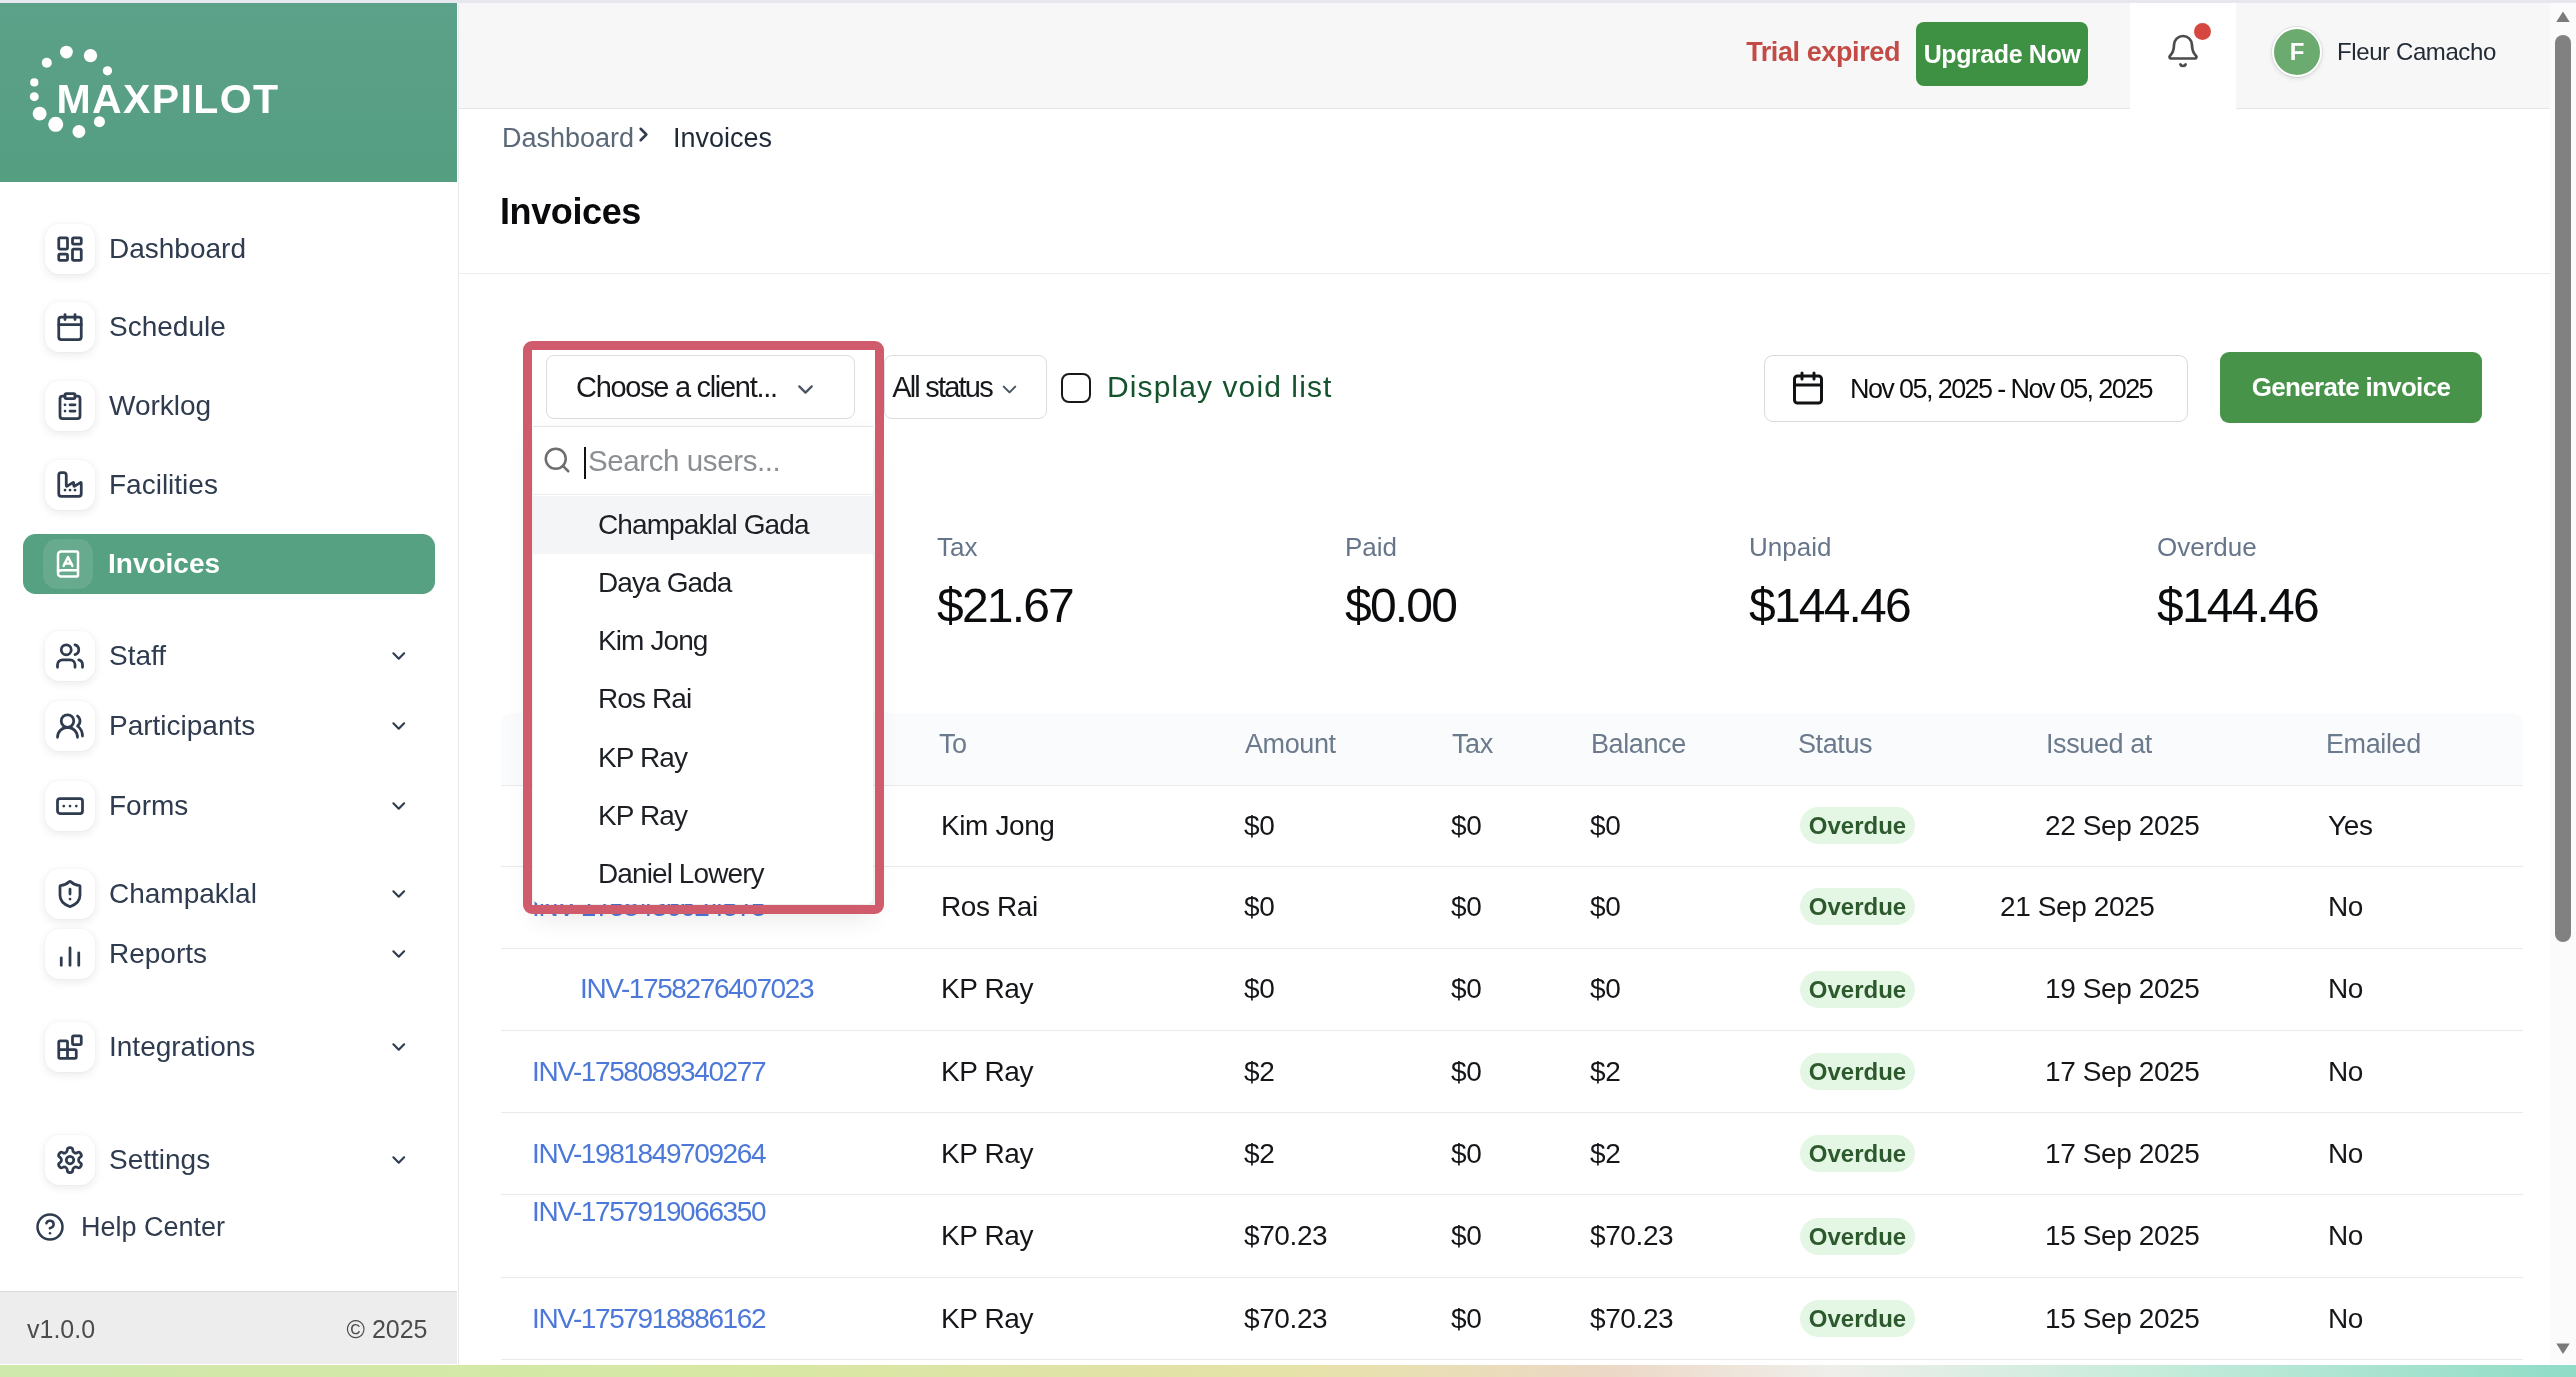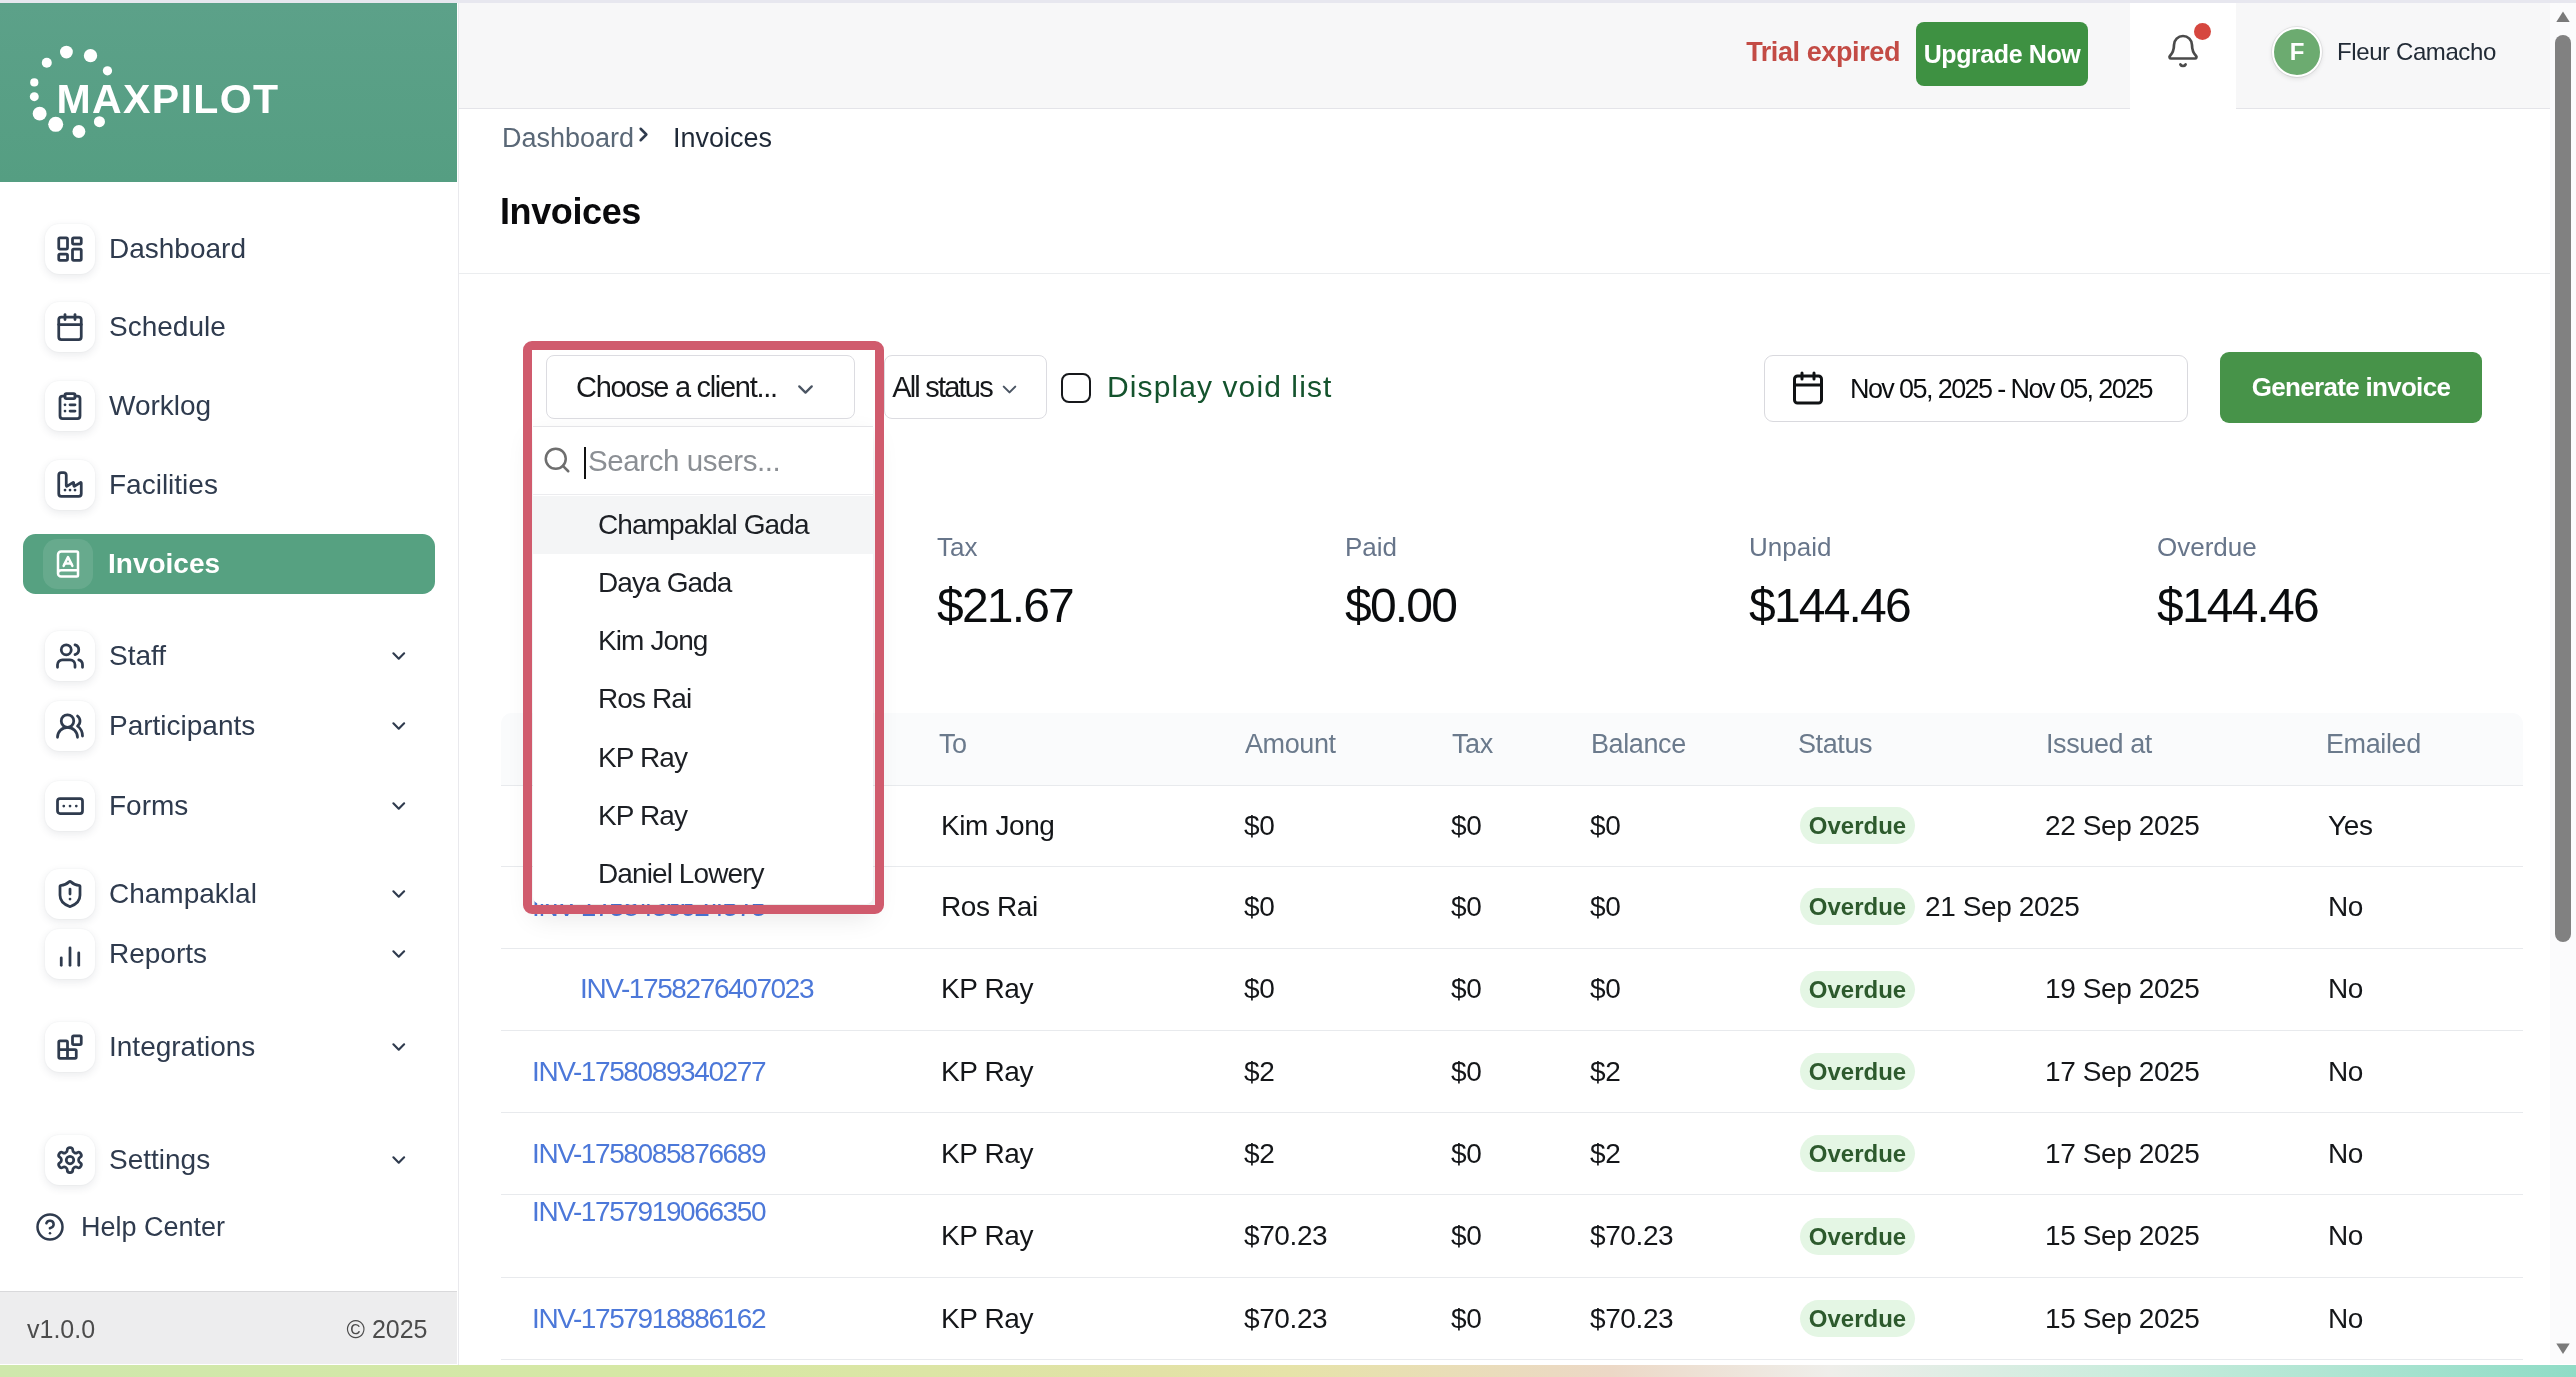--- a/index.html
+++ b/index.html
@@ -379,42 +379,42 @@
 <div class="pill" style="left:1800px; top:807px;">Overdue</div>
 <div class="td" style="left:2045px; top:810px;">22 Sep 2025</div>
 <div class="td" style="left:2328px; top:810px;">Yes</div>
 <div class="abs hl" style="top:866px"></div>
 <div class="td inv" style="left:532px; top:891px;">INV-1758436624575</div>
 <div class="td" style="left:941px; top:891px;">Ros Rai</div>
 <div class="td" style="left:1244px; top:891px;">$0</div>
 <div class="td" style="left:1451px; top:891px;">$0</div>
 <div class="td" style="left:1590px; top:891px;">$0</div>
 <div class="pill" style="left:1800px; top:888px;">Overdue</div>
-<div class="td" style="left:1925px; top:891px;">21 Sep 2025</div>
+<div class="td" style="left:2000px; top:891px;">21 Sep 2025</div>
 <div class="td" style="left:2328px; top:891px;">No</div>
 <div class="abs hl" style="top:948px"></div>
 <div class="td inv" style="left:532px; top:973px;margin-left:48px;">INV-1758276407023</div>
 <div class="td" style="left:941px; top:973px;">KP Ray</div>
 <div class="td" style="left:1244px; top:973px;">$0</div>
 <div class="td" style="left:1451px; top:973px;">$0</div>
 <div class="td" style="left:1590px; top:973px;">$0</div>
 <div class="pill" style="left:1800px; top:971px;">Overdue</div>
 <div class="td" style="left:2045px; top:973px;">19 Sep 2025</div>
 <div class="td" style="left:2328px; top:973px;">No</div>
 <div class="abs hl" style="top:1030px"></div>
 <div class="td inv" style="left:532px; top:1056px;">INV-1758089340277</div>
 <div class="td" style="left:941px; top:1056px;">KP Ray</div>
 <div class="td" style="left:1244px; top:1056px;">$2</div>
 <div class="td" style="left:1451px; top:1056px;">$0</div>
 <div class="td" style="left:1590px; top:1056px;">$2</div>
 <div class="pill" style="left:1800px; top:1053px;">Overdue</div>
 <div class="td" style="left:2045px; top:1056px;">17 Sep 2025</div>
 <div class="td" style="left:2328px; top:1056px;">No</div>
 <div class="abs hl" style="top:1112px"></div>
-<div class="td inv" style="left:532px; top:1138px;">INV-1758085876689</div>
+<div class="td inv" style="left:532px; top:1138px;">INV-1981849709264</div>
 <div class="td" style="left:941px; top:1138px;">KP Ray</div>
 <div class="td" style="left:1244px; top:1138px;">$2</div>
 <div class="td" style="left:1451px; top:1138px;">$0</div>
 <div class="td" style="left:1590px; top:1138px;">$2</div>
 <div class="pill" style="left:1800px; top:1135px;">Overdue</div>
 <div class="td" style="left:2045px; top:1138px;">17 Sep 2025</div>
 <div class="td" style="left:2328px; top:1138px;">No</div>
 <div class="abs hl" style="top:1194px"></div>
 <div class="td inv" style="left:532px; top:1196px;">INV-1757919066350</div>
 <div class="td" style="left:941px; top:1220px;">KP Ray</div>

